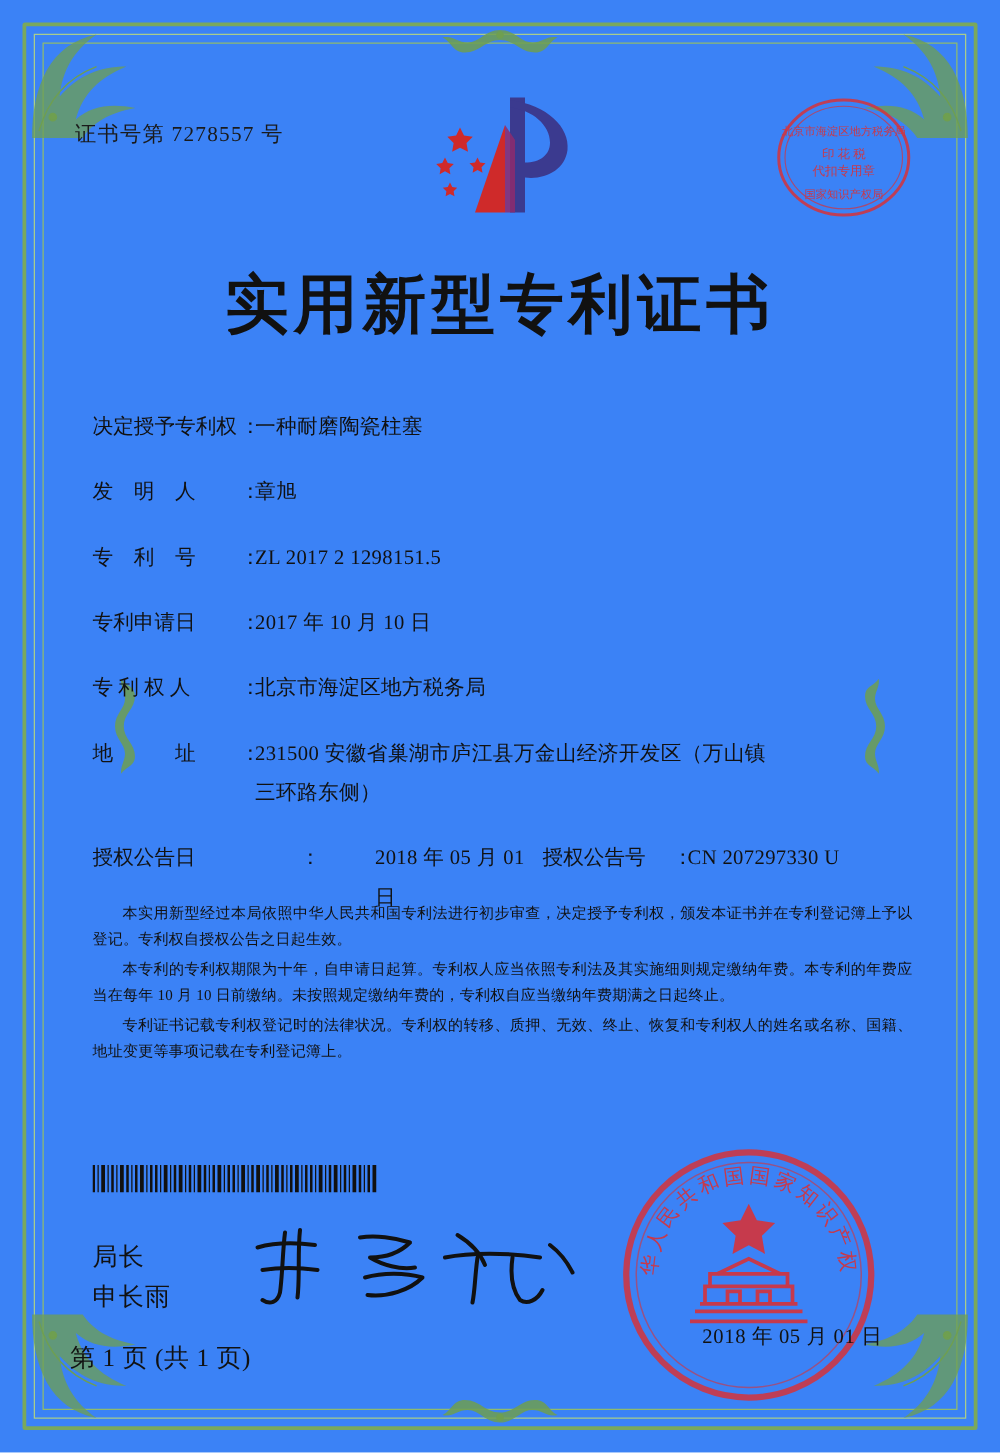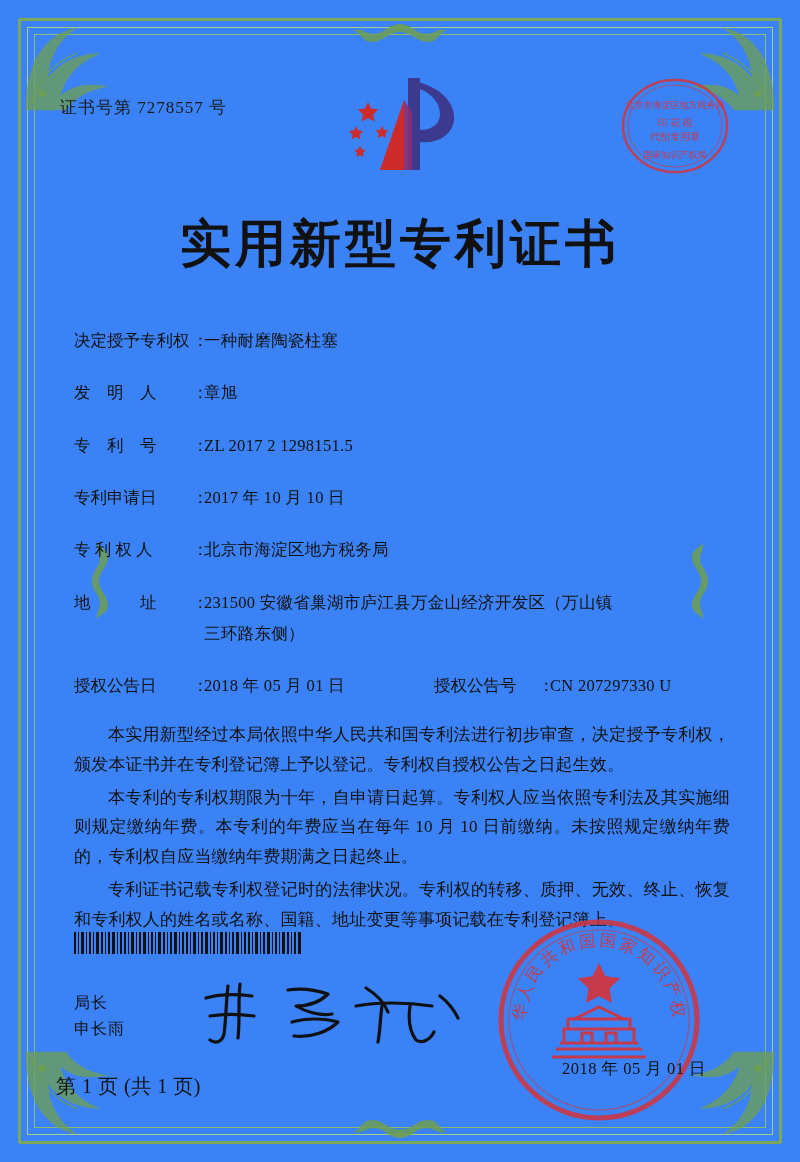--- a/index.html
+++ b/index.html
@@ -141,30 +141,30 @@
   .field-value .line2 {
     display: block;
     margin-left: 0px;
   }
 
   .dual-row {
     display: flex;
     align-items: flex-start;
     margin-bottom: 8px;
   }
-  .dual-left { width: 360px; display: flex; }
+  .dual-left { width: 360px; display: flex; gap: 48px; }
   .dual-right { flex: 1; display: flex; justify-content: flex-end; }
   .dual-right .field-label { width: 104px; }
 
   .paragraphs {
     position: absolute;
     left: 18px;
     right: 14px;
     top: 660px;
-    font-size: 17px;
+    font-size: 12px;
     line-height: 1.75;
     text-align: justify;
   }
   .paragraphs p {
     margin: 0 0 3px 0;
     text-indent: 2em;
     letter-spacing: 0.2px;
   }
 
   .barcode {
@@ -173,21 +173,21 @@
     top: 872px;
     width: 230px;
     height: 22px;
   }
   .barcode svg { width: 100%; height: 100%; }
 
   .signature-block {
     position: absolute;
     left: 18px;
     top: 930px;
-    font-size: 16px;
+    font-size: 20px;
     line-height: 1.6;
   }
   .sig-label { letter-spacing: 1px; }
 
   .handwriting {
     position: absolute;
     left: 140px;
     top: 912px;
     width: 280px;
     height: 80px;

